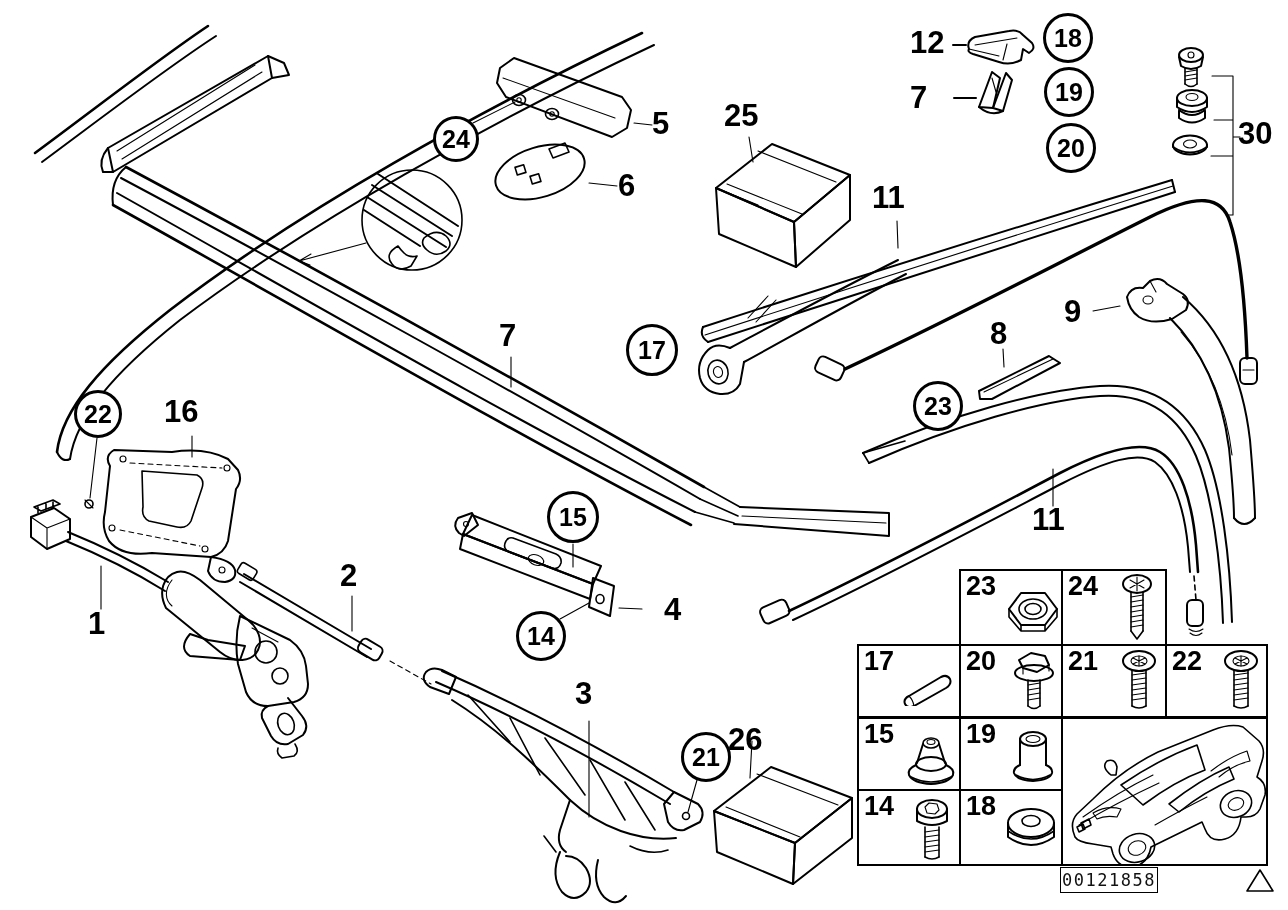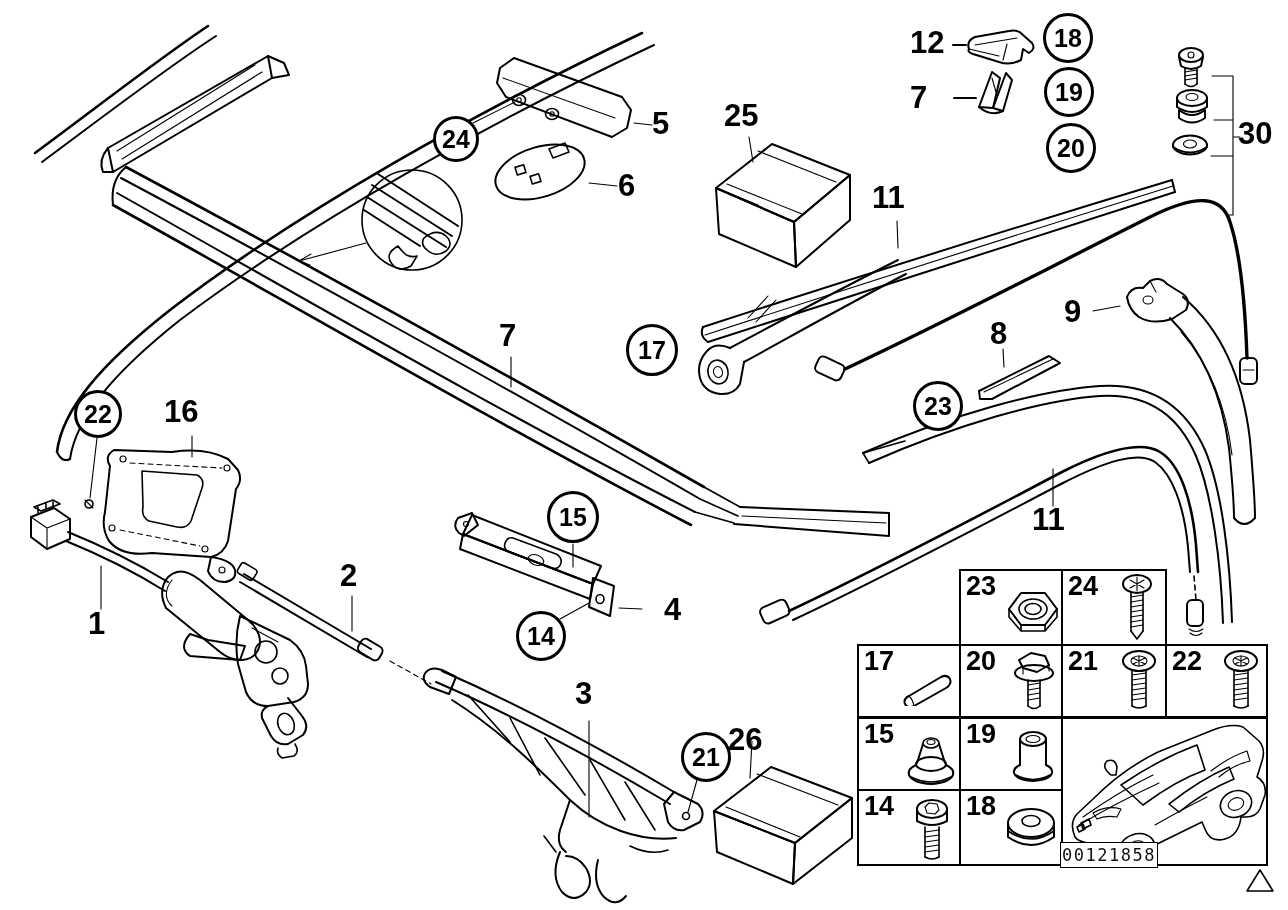--- a/index.html
+++ b/index.html
@@ -395,20 +395,20 @@
       <path class="ln w15" d="M48,56 Q38,48 44,42 Q52,39 54,48 L53,56 Z"></path>
       <path class="ln w1" d="M30,94 Q44,86 58,90 L54,98 Q42,96 34,100 Z"></path>
       <path class="ln w15" d="M18,104 L26,100 L28,106 L20,110 Z M14,108 L20,105 L22,110 L16,113 Z"></path>
       <ellipse class="ln w15" cx="74" cy="129" rx="18" ry="14" transform="rotate(-18 74 129)"></ellipse>
       <ellipse class="ln w1" cx="74" cy="129" rx="9" ry="7" transform="rotate(-18 74 129)"></ellipse>
       <ellipse class="ln w15" cx="173" cy="85" rx="16" ry="13" transform="rotate(-22 173 85)"></ellipse>
       <ellipse class="ln w1" cx="173" cy="85" rx="8" ry="6" transform="rotate(-22 173 85)"></ellipse>
     </svg>
   </div>
 
-  <div id="plate" style="left:1060px;top:842px;width:98px;height:26px;">
+  <div id="plate" style="left:1060px;top:867px;width:98px;height:26px;">
     <span>00121858</span>
   </div>
   <svg style="position:absolute;left:1240px;top:864px;" width="42" height="32">
     <polygon class="ln w15" points="20,6 7,27 33,27"></polygon>
   </svg>
 
 </div>
 
 </body></html>

